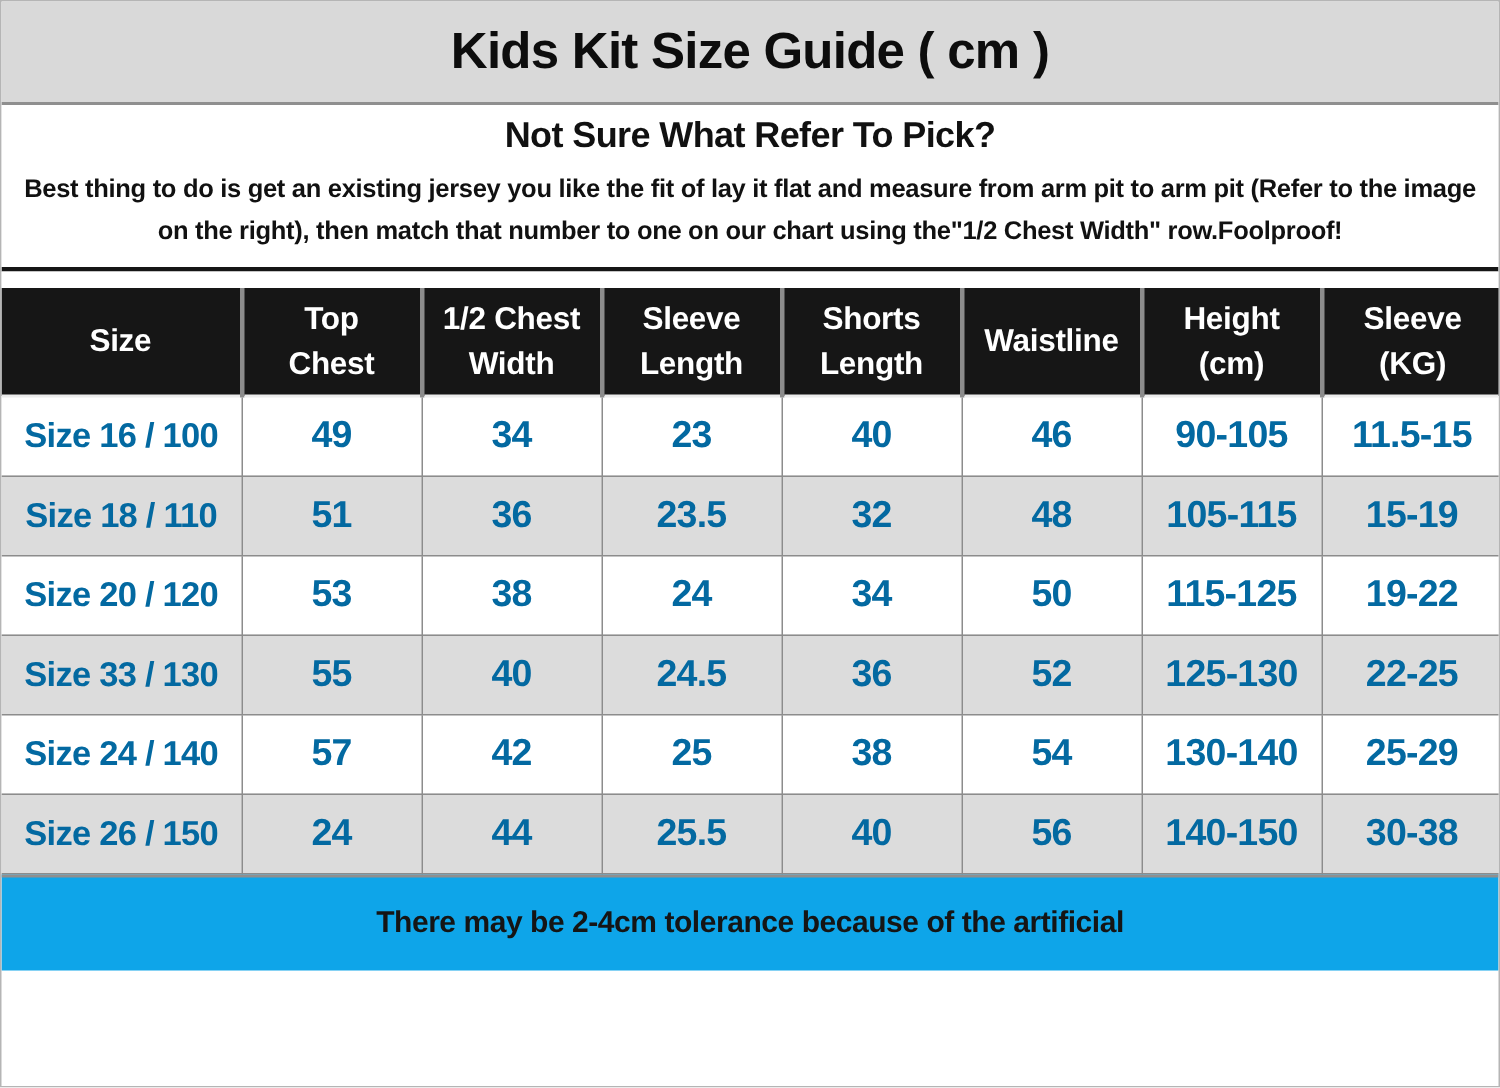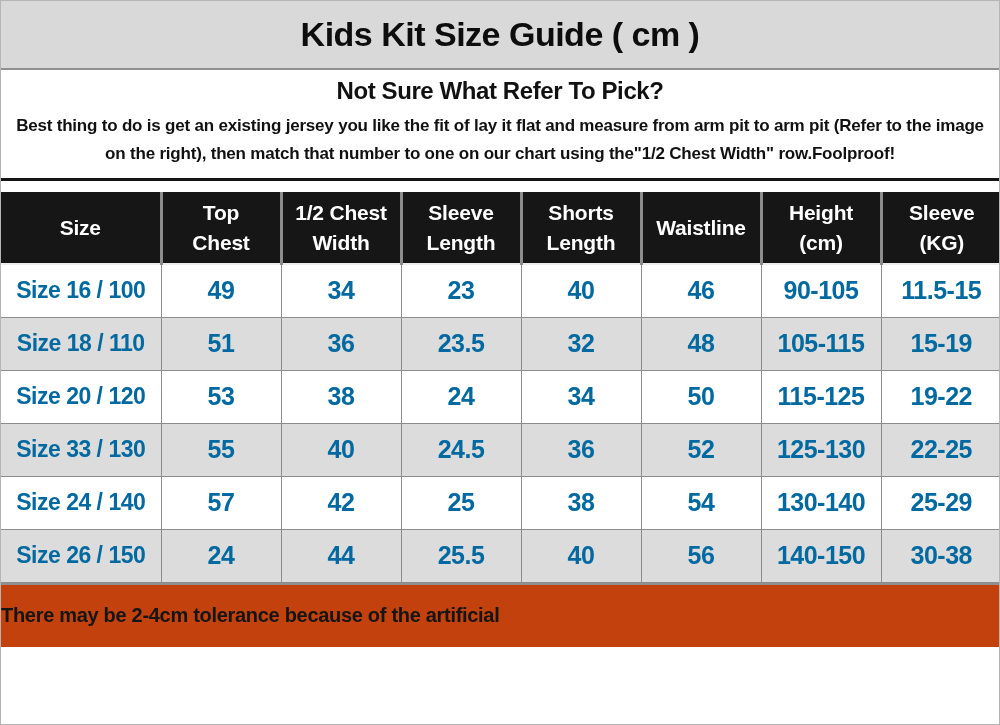--- a/index.html
+++ b/index.html
@@ -91,24 +91,25 @@
     color: #0369a1;
     border: 1px solid #8c8c8c;
     border-top: none;
   }
   .size-table td:first-child { border-left: none; }
   .size-table td:last-child  { border-right: none; }
   .size-table td.size-col { font-size: 23px; }
   
   .footer-band {
     height: 64px;
-    background: #c2410c;
+    background: #0ea5e9;
     border-top: 2px solid #8f8f8f;
     display: flex;
     align-items: center;
+    justify-content: center;
   }
   .footer-band p {
     font-size: 20px;
     font-weight: 700;
     letter-spacing: -0.3px;
     color: #151515;
   }
 </style>
 </head>
 <body>

